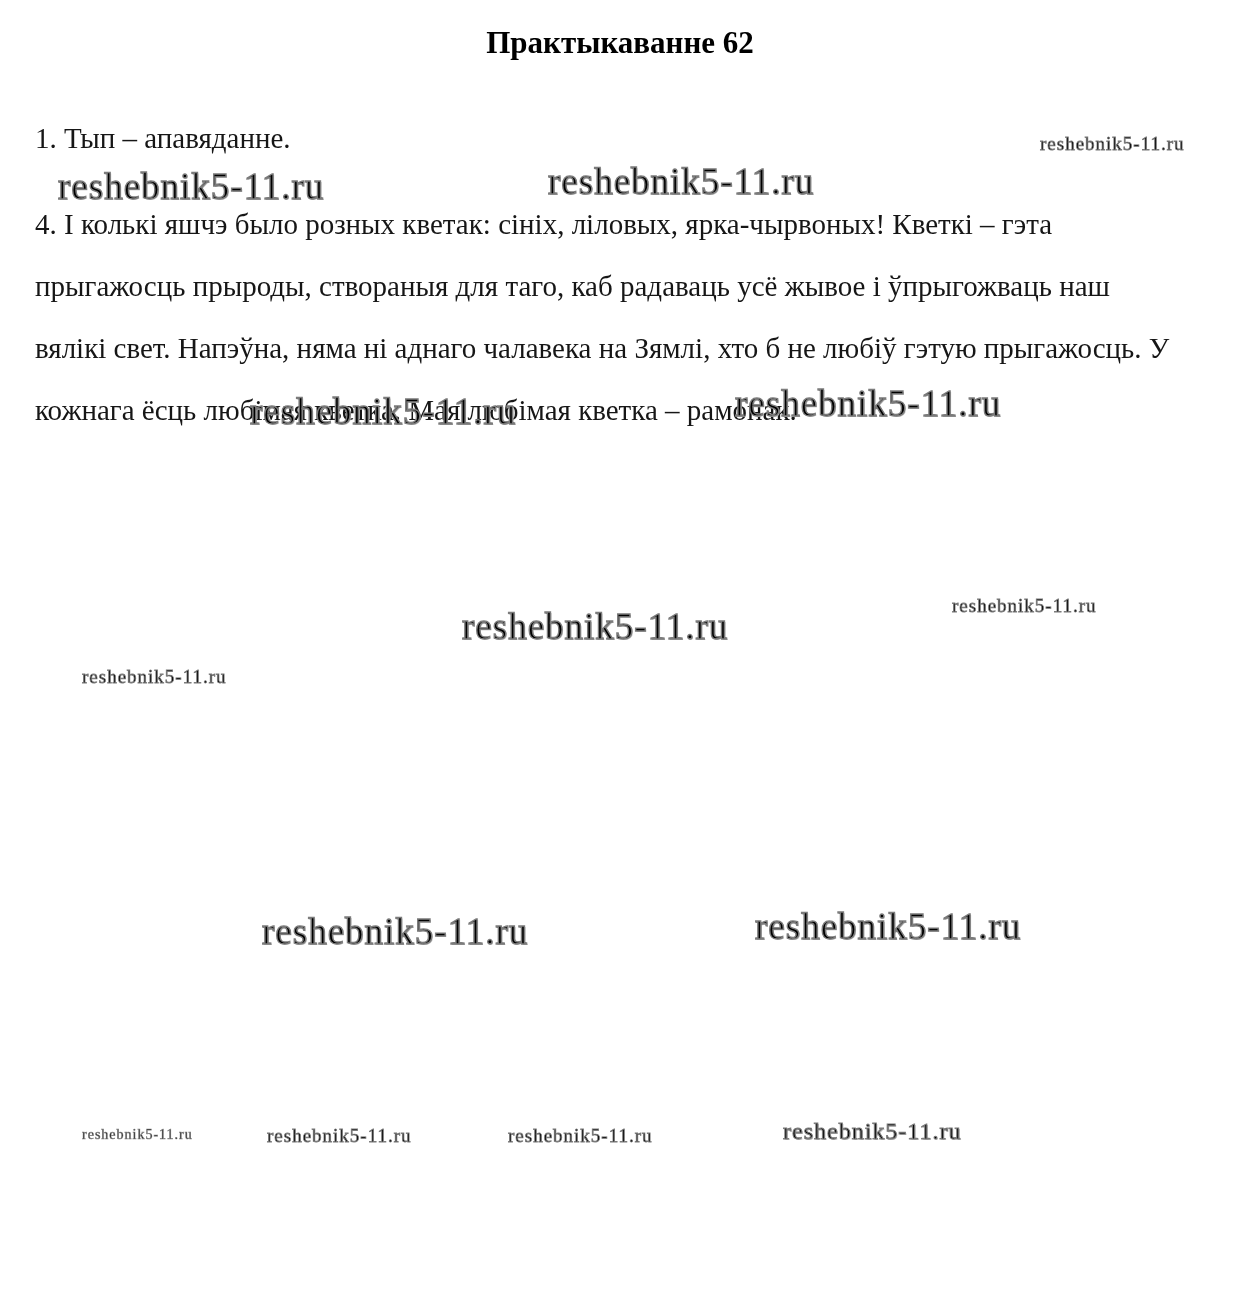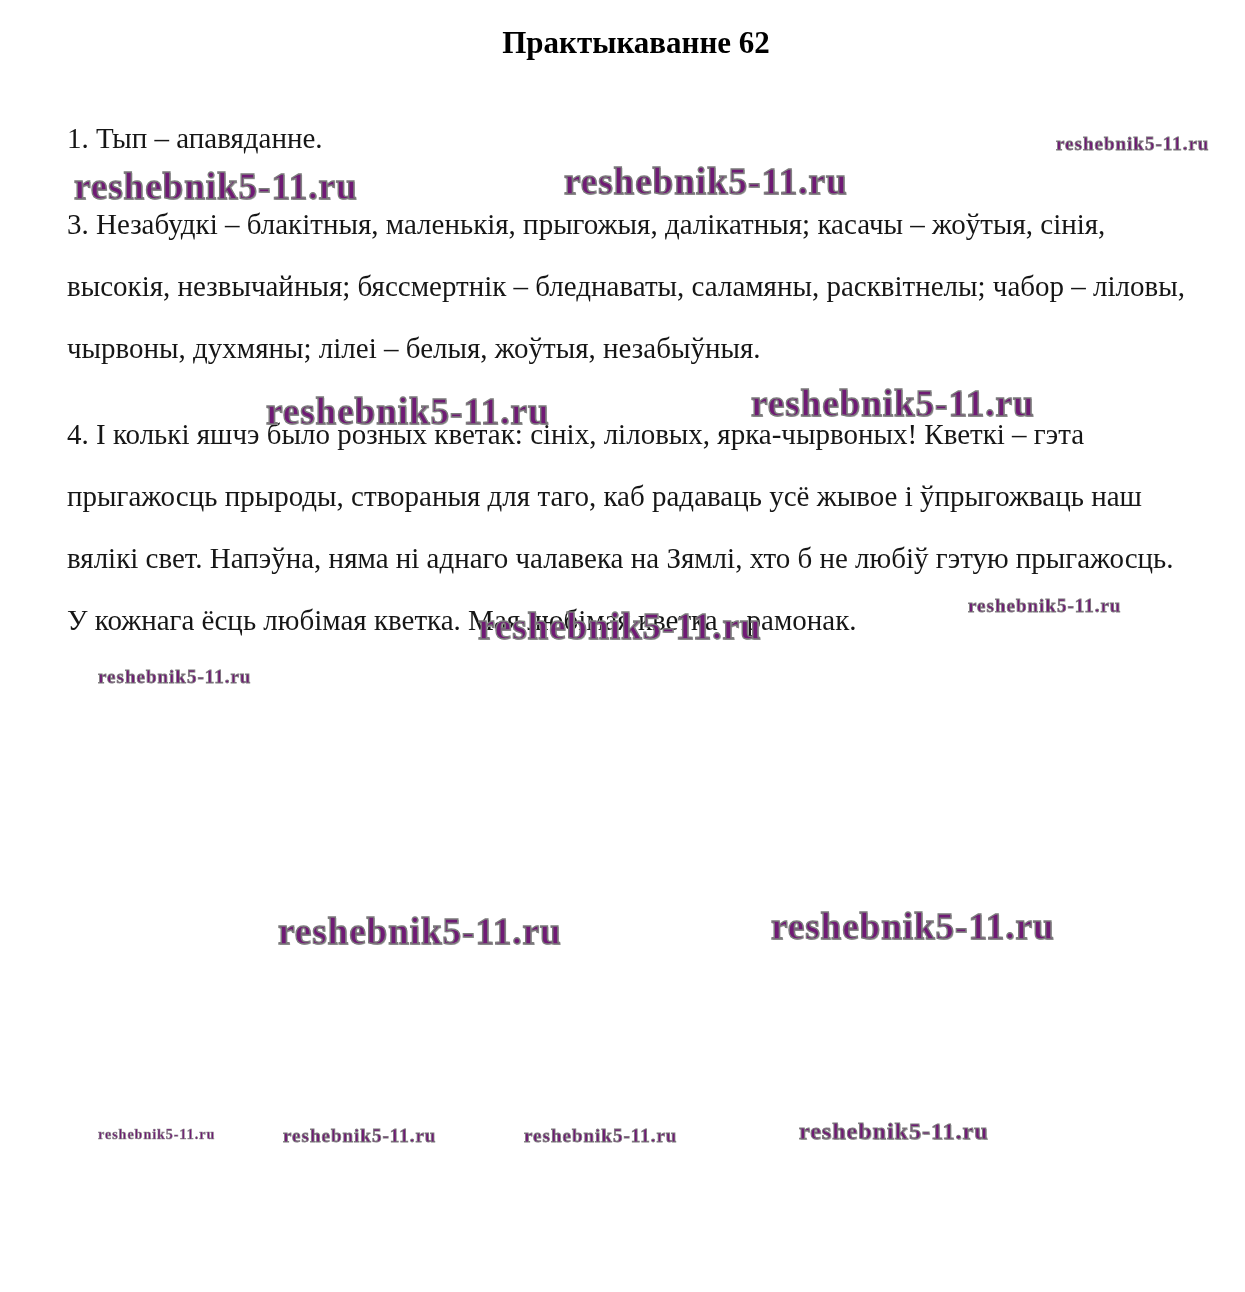--- a/index.html
+++ b/index.html
@@ -1,15 +1,15 @@
 <!DOCTYPE html>
 <html><head>
 <meta charset="utf-8">
 <style>
-  * { box-sizing: border-box; padding-left: 16px; }
+  * { box-sizing: border-box; }
   html, body {
     margin: 0;
     padding: 0;
     background: #ffffff;
   }
   .page {
     position: relative;
     width: 1245px;
     height: 1292px;
     background: #ffffff;
@@ -33,43 +33,42 @@
     margin: 0 0 24px 0;
     font-size: 29px;
     line-height: 62px;
     max-width: 1140px;
     color: #161616;
   }
   .wm {
     position: absolute;
     z-index: 2;
     font-family: "Liberation Serif", serif;
-    font-weight: bold;
+    font-weight: normal;
     white-space: nowrap;
-    color: #701a75;
+    color: #000000;
     -webkit-text-stroke: 1.4px #7c7c7c;
     text-shadow: 1px 1px 0 #b5b5b5;
     letter-spacing: 1px;
     pointer-events: none;
   }
   .wm-lg { font-size: 37px; }
   .wm-md { font-size: 24px; -webkit-text-stroke: 1px #7c7c7c; }
   .wm-sm { font-size: 19px; -webkit-text-stroke: 0.8px #7c7c7c; text-shadow: none; }
   .wm-xs { font-size: 14px; -webkit-text-stroke: 0.6px #8a8a8a; text-shadow: none; }
 </style>
 </head>
 <body>
 
 <div class="page">
 
   <div class="content">
     <h1 class="doc-title">Практыкаванне 62</h1>
 
     <p class="para">1. Тып – апавяданне.</p>
-    <p class="para">3. Незабудкі – блакітныя, маленькія, прыгожыя, далікатныя; касачы – жоўтыя, сінія, высокія, незвычайныя; бяссмертнік – бледнаваты, саламяны, расквітнелы; чабор – ліловы, чырвоны, духмяны; лілеі – белыя, жоўтыя, незабыўныя.</p>
     <p class="para">4. І колькі яшчэ было розных кветак: сініх, ліловых, ярка-чырвоных! Кветкі – гэта прыгажосць прыроды, створаныя для таго, каб радаваць усё жывое і ўпрыгожваць наш вялікі свет. Напэўна, няма ні аднаго чалавека на Зямлі, хто б не любіў гэтую прыгажосць. У кожнага ёсць любімая кветка. Мая любімая кветка – рамонак.</p>
   </div>
 
   <span class="wm wm-sm" style="left:1040px; top:133px;">reshebnik5-11.ru</span>
   <span class="wm wm-lg" style="left:58px;   top:165px;">reshebnik5-11.ru</span>
   <span class="wm wm-lg" style="left:548px;  top:160px;">reshebnik5-11.ru</span>
   <span class="wm wm-lg" style="left:250px;  top:390px;">reshebnik5-11.ru</span>
   <span class="wm wm-lg" style="left:735px;  top:382px;">reshebnik5-11.ru</span>
   <span class="wm wm-lg" style="left:462px;  top:605px;">reshebnik5-11.ru</span>
   <span class="wm wm-sm" style="left:952px;  top:595px;">reshebnik5-11.ru</span>

